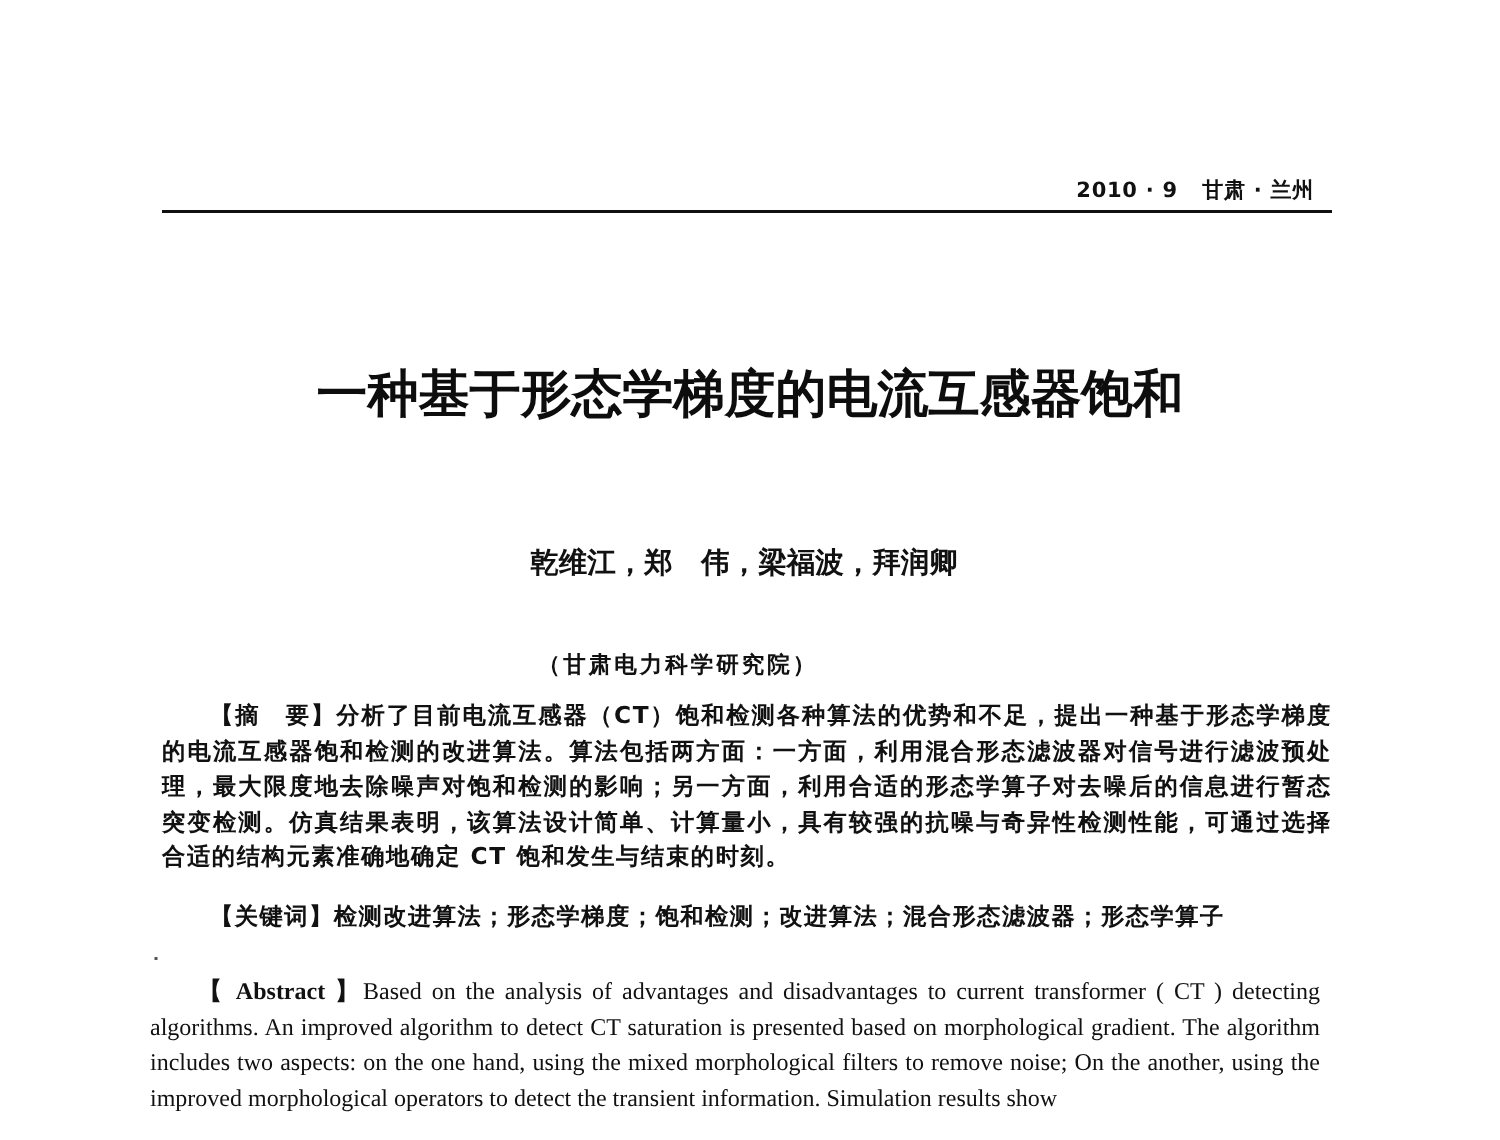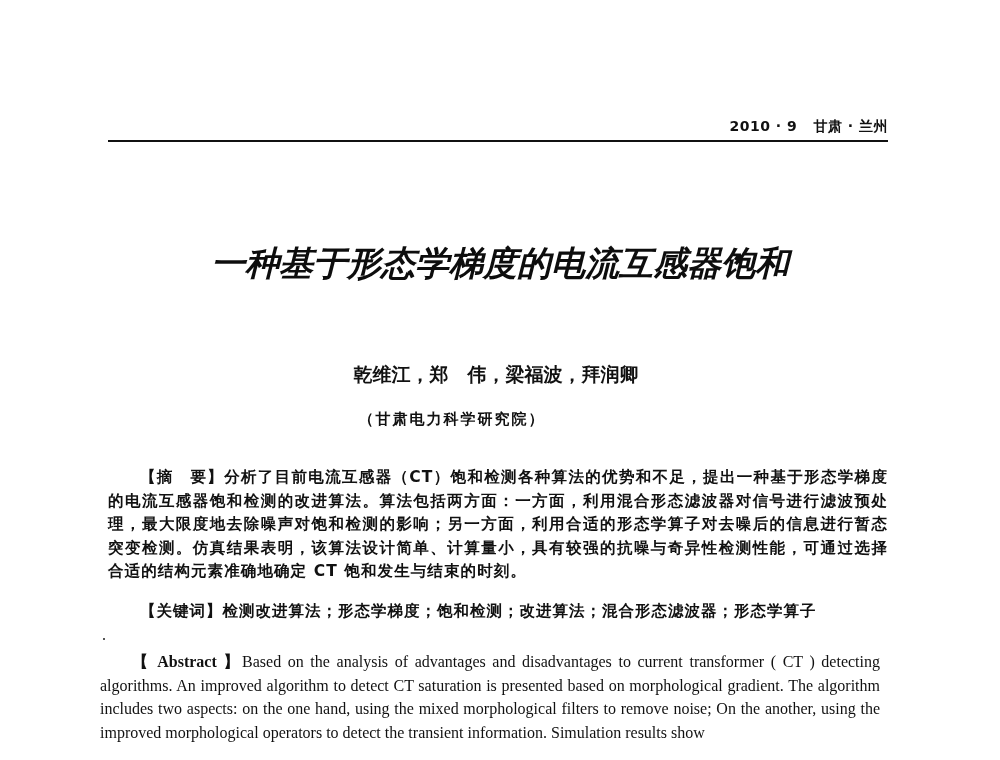--- a/index.html
+++ b/index.html
@@ -17,21 +17,21 @@
   }
   .header {
     position: absolute;
     left: 108px;
     top: 116px;
     width: 780px;
     height: 28px;
   }
   .header-text {
     position: absolute;
-    right: 0;
+    right: 12px;
     top: 2px;
     font-family: "DejaVu Sans", "Liberation Sans", sans-serif;
     font-weight: bold;
     font-size: 14px;
     letter-spacing: 0.5px;
     color: #111;
   }
   .header-rule {
     position: absolute;
     left: 0;
@@ -44,40 +44,39 @@
     position: absolute;
     left: 0;
     width: 1000px;
     top: 240px;
     text-align: center;
     font-family: "DejaVu Serif", "Liberation Serif", serif;
     font-size: 34px;
     line-height: 46px;
     font-weight: bold;
     color: #0d0d0d;
-    font-style: italic;
   }
   .title .line { display: block; }
   .authors {
     position: absolute;
     left: 0;
     width: 992px;
     top: 362px;
     text-align: center;
     font-family: Liberation Sans, sans-serif;
     font-size: 19px;
     font-weight: bold;
     color: #111;
     white-space: pre;
   }
   .affiliation {
     position: absolute;
     left: 0;
     width: 904px;
-    top: 410px;
+    top: 434px;
     text-align: center;
     font-family: "DejaVu Sans", "Liberation Sans", sans-serif;
     font-size: 15px;
     font-weight: bold;
     letter-spacing: 2px;
     color: #111;
   }
   .abstract-cn {
     position: absolute;
     left: 108px;

